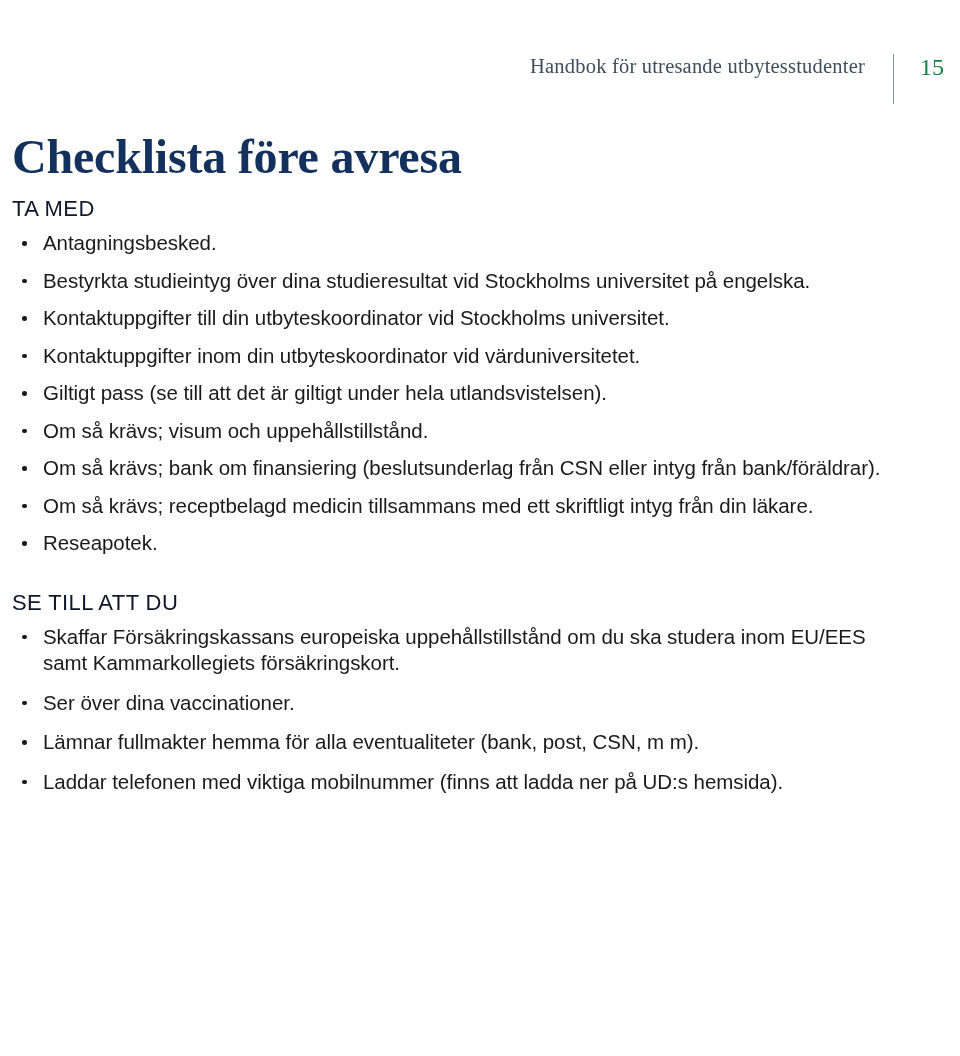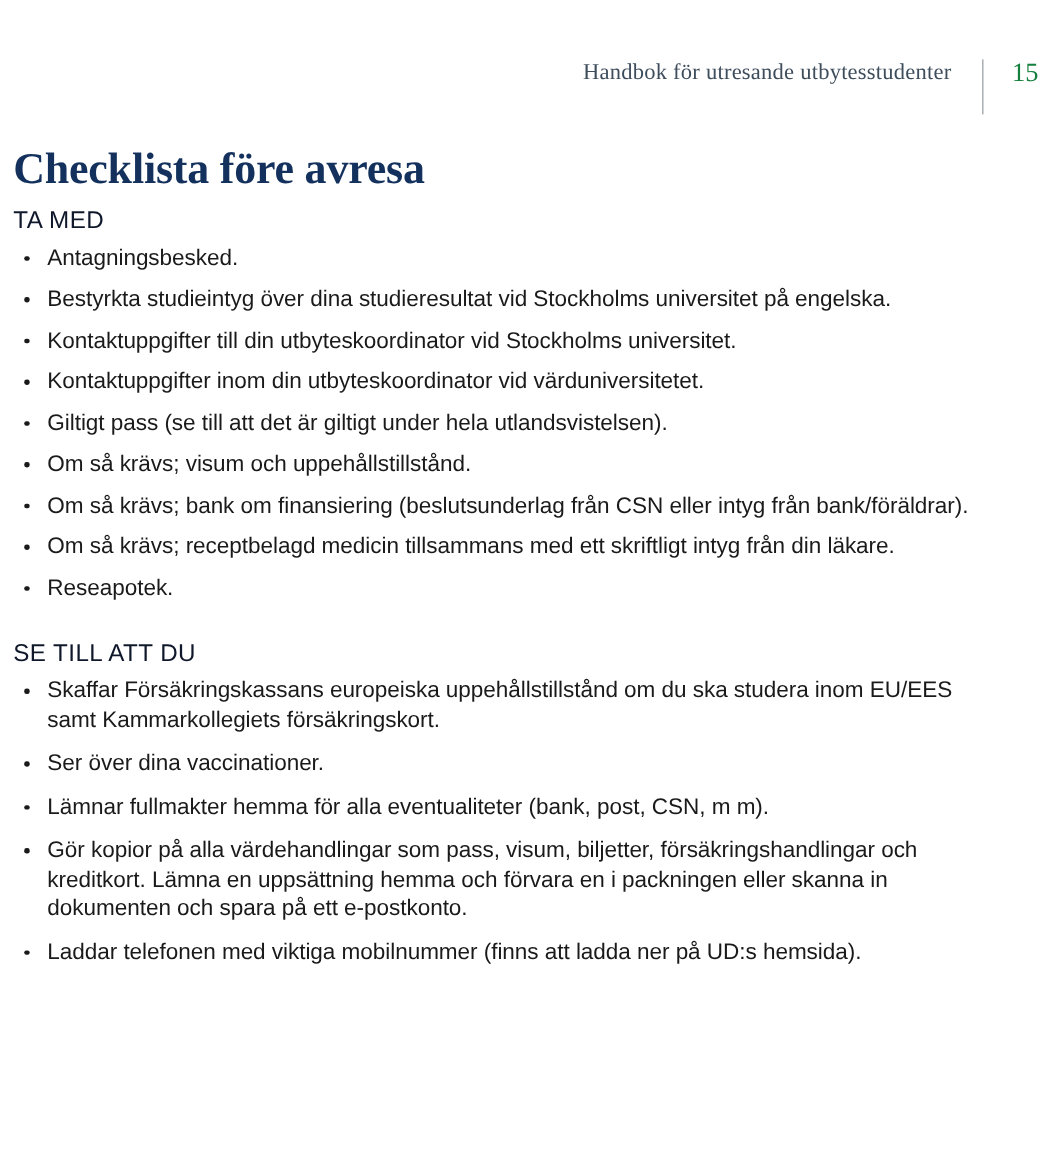--- a/index.html
+++ b/index.html
@@ -53,21 +53,21 @@
   
   .content {
     position: absolute;
     top: 132px;
     left: 12px;
     width: 890px;
   }
 
   .doc-title {
     font-family: "Liberation Serif", serif;
-    font-size: 40px;
+    font-size: 48px;
     font-weight: 700;
     color: #13315c;
     line-height: 1.06;
     margin: 0 0 14px 0;
     letter-spacing: -0.2px;
   }
 
   .section-heading {
     font-family: "Liberation Sans", sans-serif;
     font-size: 22px;
@@ -179,21 +179,17 @@
       <li>
           <span class="bullet-dot"></span>
           <span class="item-text">Ser över dina vaccinationer.</span>
         </li>
       <li>
           <span class="bullet-dot"></span>
           <span class="item-text">Lämnar fullmakter hemma för alla eventualiteter (bank, post, CSN, m m).</span>
         </li>
       <li>
           <span class="bullet-dot"></span>
-          <span class="item-text">Gör kopior på alla värdehandlingar som pass, visum, biljetter, försäkringshandlingar och kreditkort. Lämna en uppsättning hemma och förvara en i packningen eller skanna in dokumenten och spara på ett e-postkonto.</span>
-        </li>
-      <li>
-          <span class="bullet-dot"></span>
           <span class="item-text">Laddar telefonen med viktiga mobilnummer (finns att ladda ner på UD:s hemsida).</span>
         </li>
     </ul>
   </div>
 </div>
 
 </body></html>

